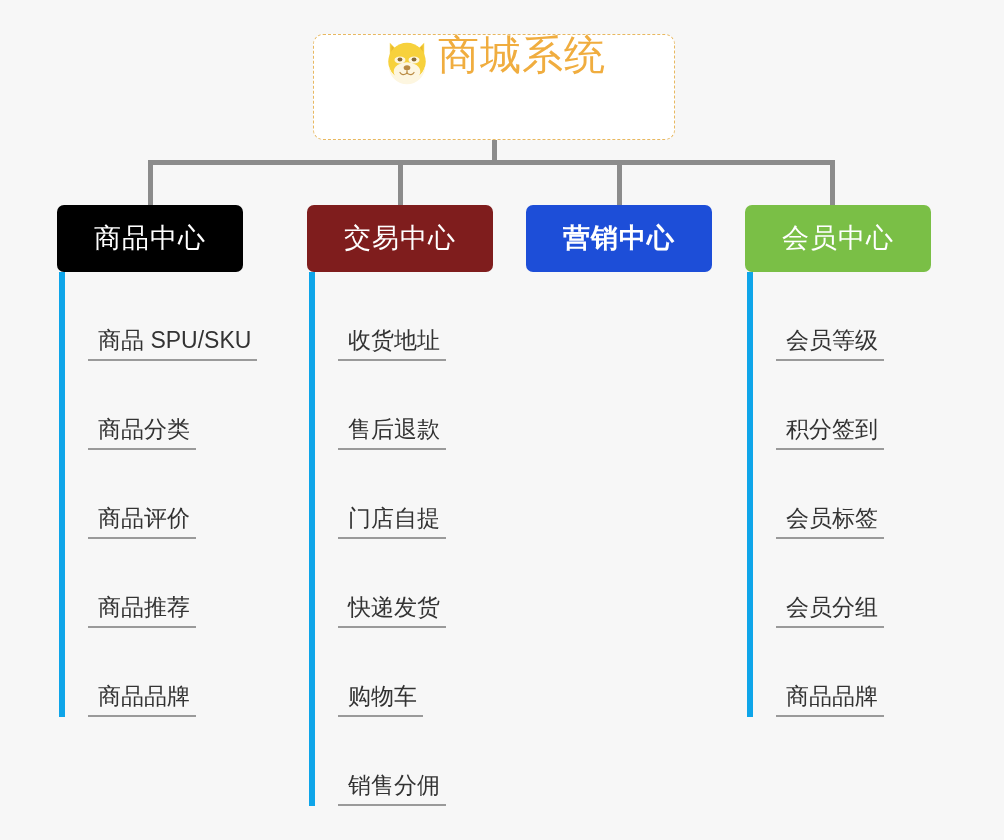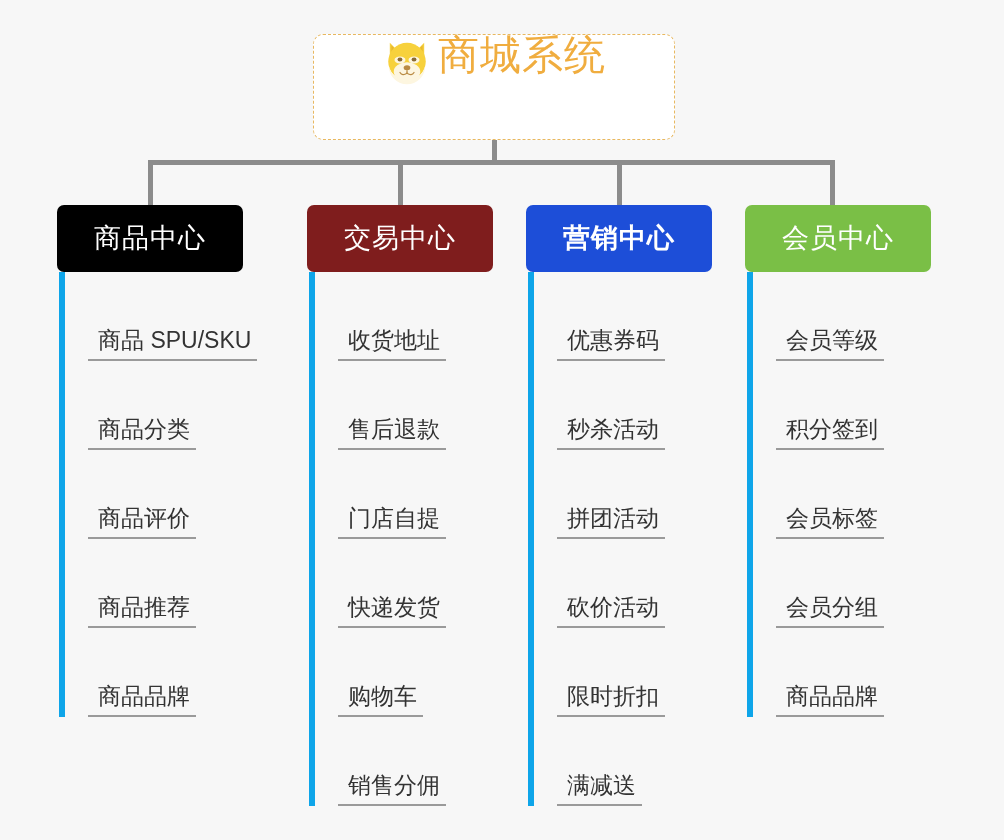--- a/index.html
+++ b/index.html
@@ -203,40 +203,20 @@
       <div class="leaf">
           <span class="leaf-text">销售分佣</span>
         </div>
     </div>
   </div>
 
   <div class="branch" style="left:526px">
     <div class="cat-box" style="background: #1d4ed8; font-weight: bold;">
       <span class="cat-label">营销中心</span>
     </div>
-    <div class="leaf-list">
-      <div class="leaf">
-          <span class="leaf-text">优惠券码</span>
-        </div>
-      <div class="leaf">
-          <span class="leaf-text">秒杀活动</span>
-        </div>
-      <div class="leaf">
-          <span class="leaf-text">拼团活动</span>
-        </div>
-      <div class="leaf">
-          <span class="leaf-text">砍价活动</span>
-        </div>
-      <div class="leaf">
-          <span class="leaf-text">限时折扣</span>
-        </div>
-      <div class="leaf">
-          <span class="leaf-text">满减送</span>
-        </div>
-    </div>
   </div>
 
   <div class="branch" style="left:745px">
     <div class="cat-box" style="background: rgb(122, 191, 70);">
       <span class="cat-label">会员中心</span>
     </div>
     <div class="leaf-list">
       <div class="leaf">
           <span class="leaf-text">会员等级</span>
         </div>

